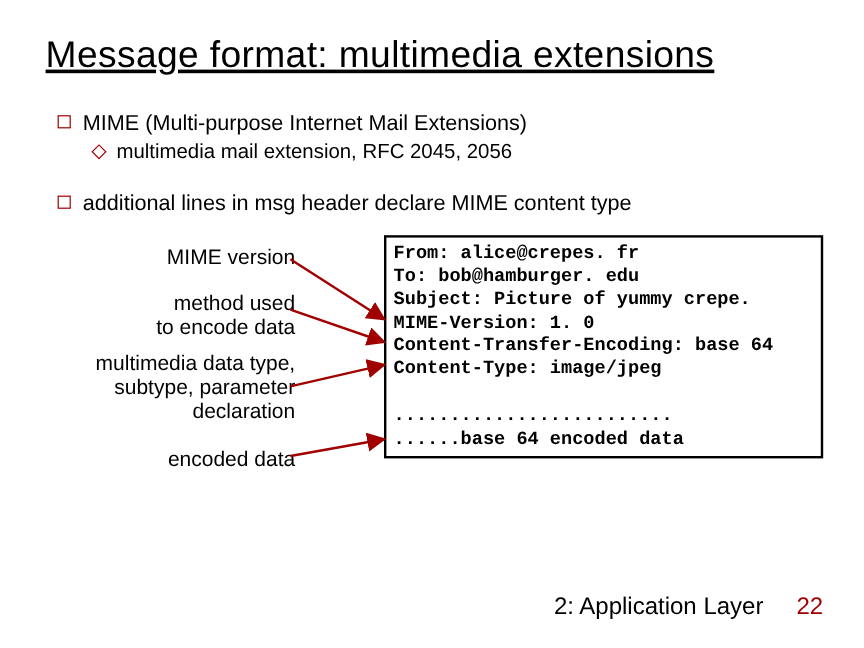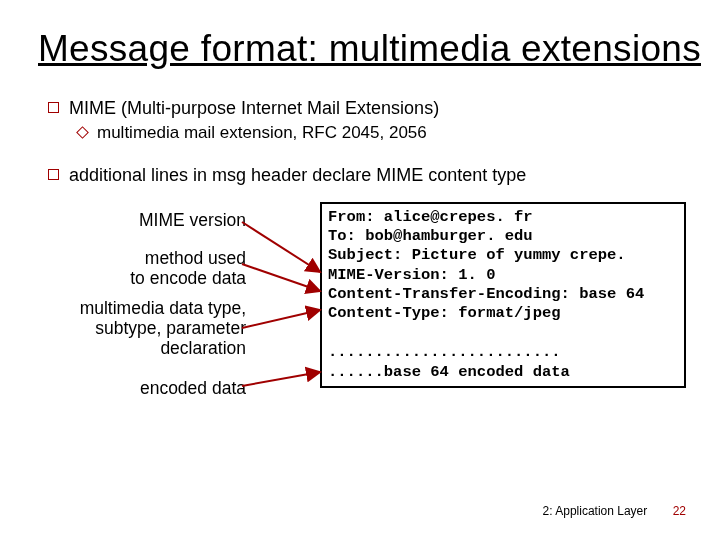--- a/index.html
+++ b/index.html
@@ -5,21 +5,21 @@
   * { margin: 0; padding: 0; box-sizing: border-box; }
   body {
     width: 720px;
     height: 540px;
     background: #fff;
     font-family: "Comic Sans MS", "Comic Sans", cursive, sans-serif;
     position: relative;
     overflow: hidden;
   }
   .title {
-    font-size: 37px;
+    font-size: 31px;
     text-decoration: underline;
     padding: 28px 0 0 38px;
     letter-spacing: 0.3px;
   }
   .bullets {
     padding: 26px 0 0 48px;
     font-size: 18px;
     line-height: 1.35;
   }
   .b1 { display: flex; align-items: flex-start; margin-bottom: 2px; text-align: center; }
@@ -60,21 +60,21 @@
   svg.arrows {
     position: absolute;
     left: 0; top: 0;
     width: 720px; height: 270px;
     pointer-events: none;
   }
   .footer {
     position: absolute;
     bottom: 22px;
     right: 34px;
-    font-size: 12px;
+    font-size: 20px;
   }
   .pagenum {
     color: #a00000;
     margin-left: 22px;
   }
 </style>
 </head>
 <body>
 
 <div class="title">Message format: multimedia extensions</div>
@@ -103,21 +103,21 @@
     <div class="lbl" style="top:96px">multimedia data type, subtype, parameter declaration</div>
     <div class="lbl" style="top:176px">encoded data</div>
   </div>
 
   <div class="msgbox">
     <div class="msgline">From: alice@crepes. fr</div>
     <div class="msgline">To: bob@hamburger. edu</div>
     <div class="msgline">Subject: Picture of yummy crepe.</div>
     <div class="msgline">MIME-Version: 1. 0</div>
     <div class="msgline">Content-Transfer-Encoding: base 64</div>
-    <div class="msgline">Content-Type: format/jpeg</div>
+    <div class="msgline">Content-Type: image/jpeg</div>
     <div class="msgline"> </div>
     <div class="msgline">.........................</div>
     <div class="msgline">......base 64 encoded data</div>
   </div>
 
   <svg class="arrows">
     <defs>
       <marker id="ah" markerWidth="8" markerHeight="8" refX="7" refY="4" orient="auto">
         <path d="M0,0 L8,4 L0,8 Z" fill="#a00000"></path>
       </marker>

